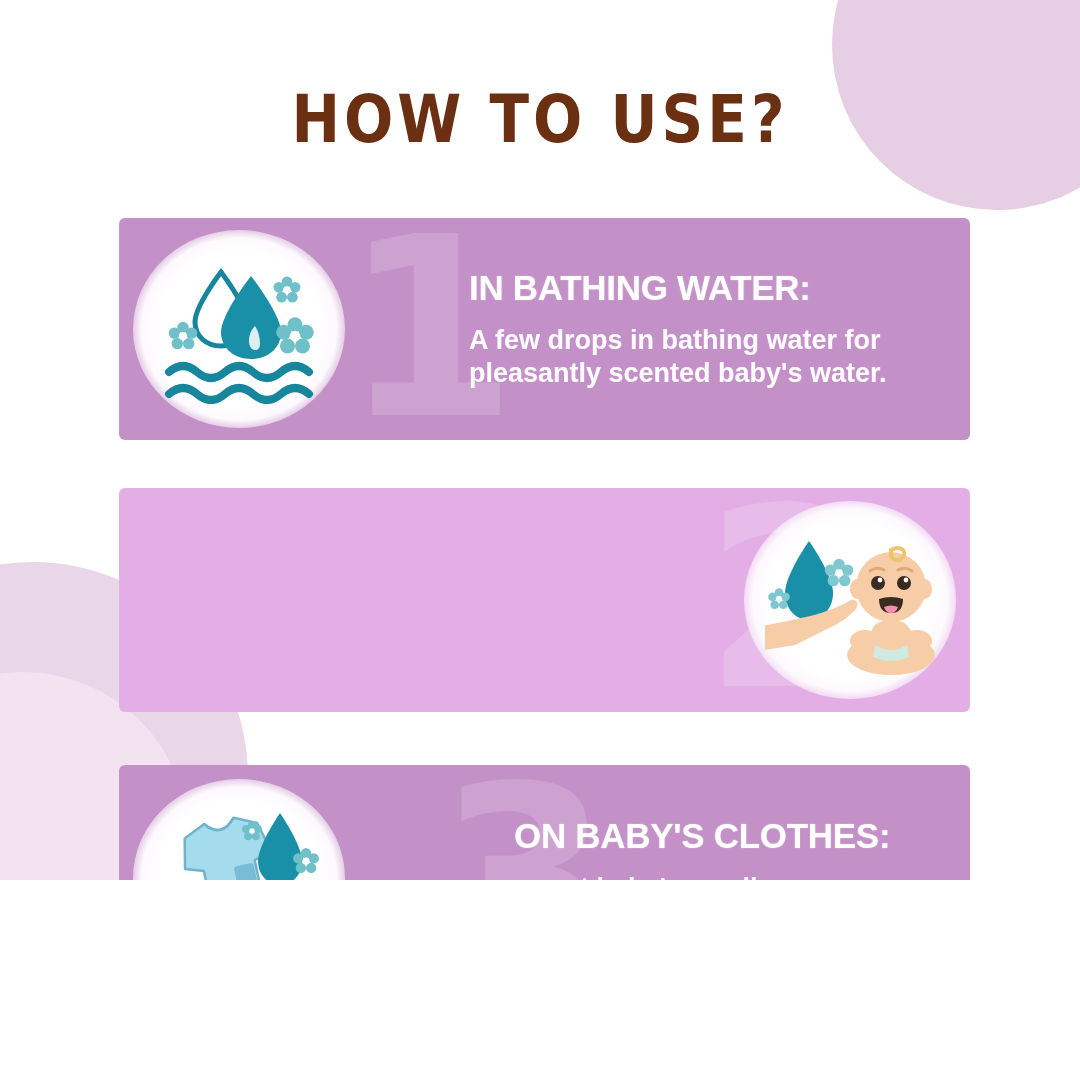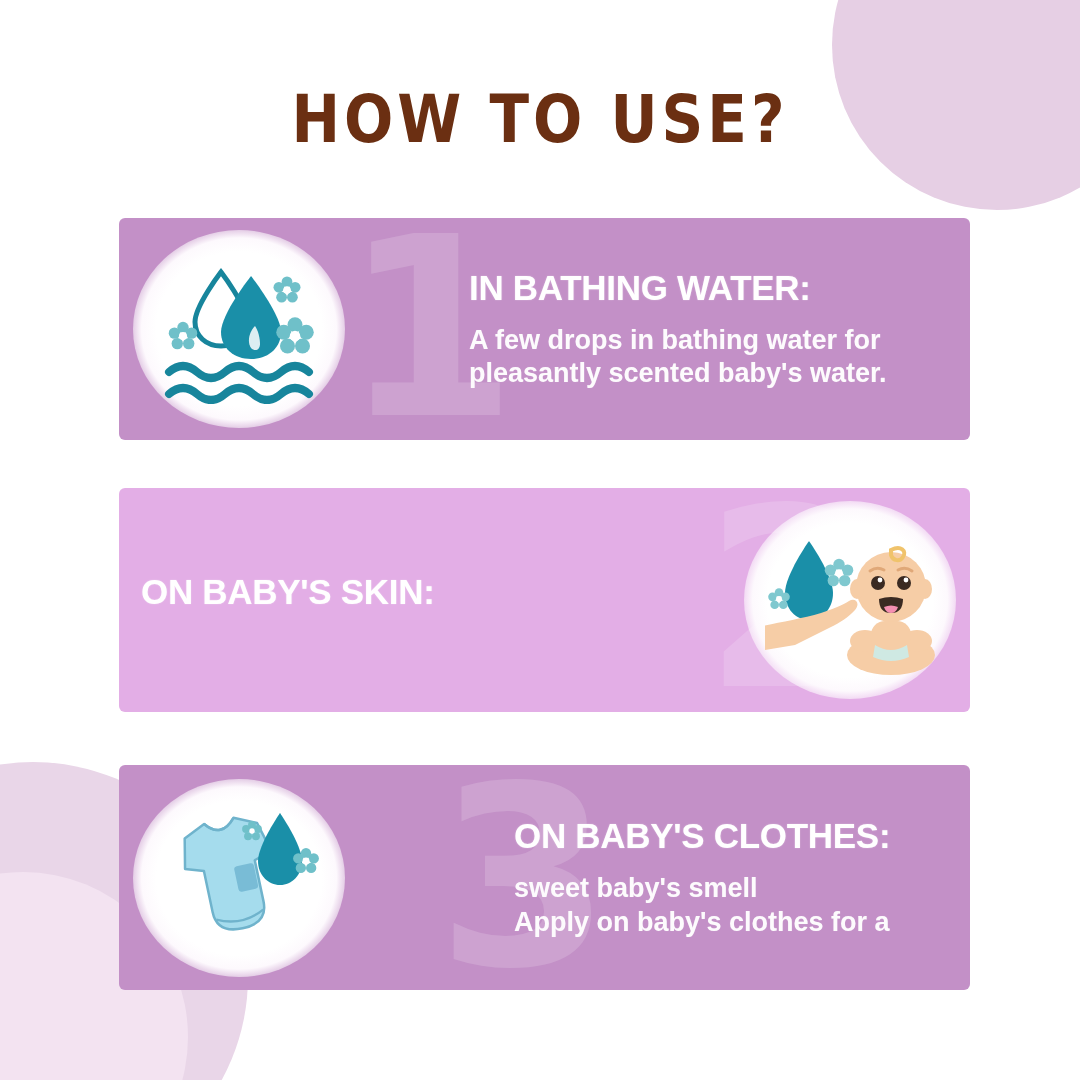--- a/index.html
+++ b/index.html
@@ -3,21 +3,21 @@
 <meta charset="utf-8">
 <style>
   html,body{margin:0;padding:0;}
   body{
     width:1080px;height:1080px;
     background:#ffffff;
     font-family:"Liberation Sans", sans-serif;
     overflow:hidden;
     position:relative;
   }
-  .canvas{position:relative;width:1080px;height:1080px;overflow:hidden;background:#fff;}
+  .canvas{position:relative;width:1080px;height:880px;overflow:hidden;background:#fff;}
 
   
   .blob{position:absolute;border-radius:50%;pointer-events:none;}
   .blob-tr{width:330px;height:330px;right:-82px;top:-120px;background:#e6cfe4;}
   .blob-bl-back{width:430px;height:430px;left:-182px;bottom:-112px;background:#e9d6e8;}
   .blob-bl-front{width:330px;height:330px;left:-142px;bottom:-122px;background:#f3e3f1;}
 
   
   .title{
     position:absolute;top:86px;left:0;width:1080px;text-align:center;
@@ -186,21 +186,20 @@
           <circle cx="141" cy="57" r="2.4" fill="#ffffff"></circle>
           <path d="M105 48 Q112 43 119 47" stroke="#e0a878" stroke-width="3" fill="none" stroke-linecap="round"></path>
           <path d="M133 47 Q140 43 147 48" stroke="#e0a878" stroke-width="3" fill="none" stroke-linecap="round"></path>
           <path d="M114 76 Q126 72 138 76 Q138 90 126 90 Q114 90 114 76 Z" fill="#3a2a22"></path>
           <path d="M119 84 Q126 81 133 84 Q131 90 126 90 Q121 90 119 84 Z" fill="#f48fb1"></path>
         </g>
       </svg>
     </div>
 
     <div class="txt">
-      <p class="heading">ON BABY'S SKIN:</p>
     </div>
   </div>
 
   <div class="card card-3">
     <div class="wm wm-3">3</div>
 
     <div class="media">
       <div class="disc"></div>
       <svg width="170" height="150" viewBox="0 0 170 150">
         <g transform="rotate(-12 80 75)">

